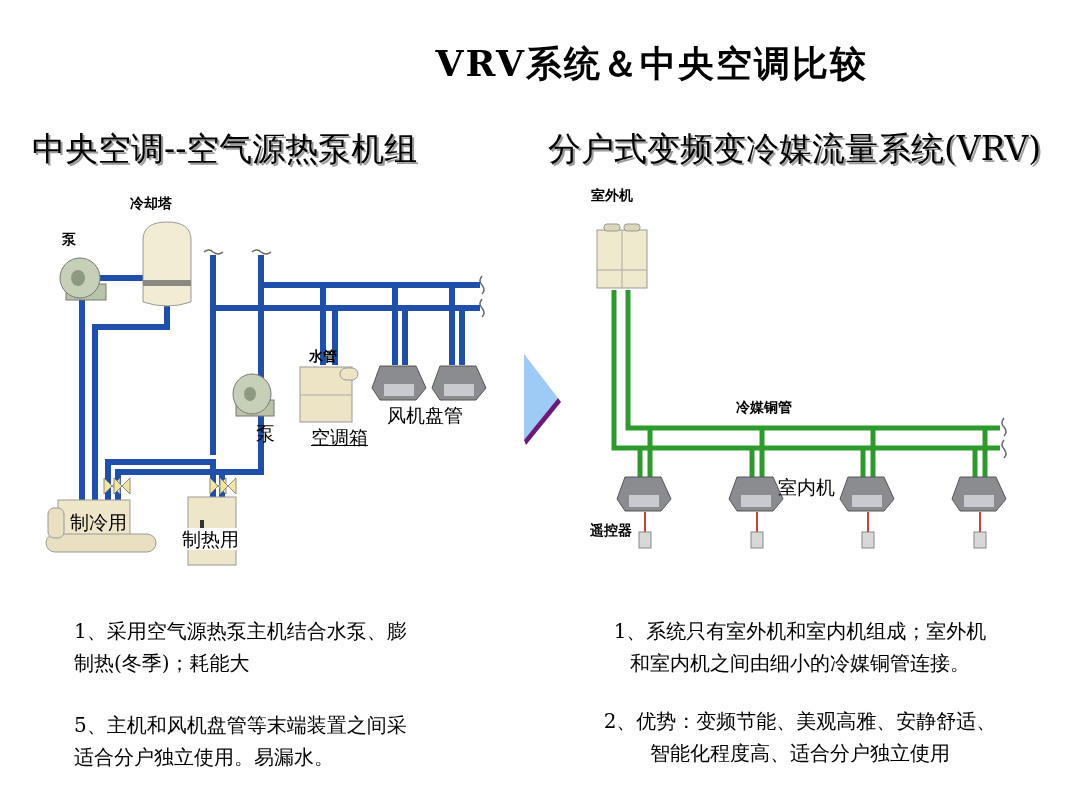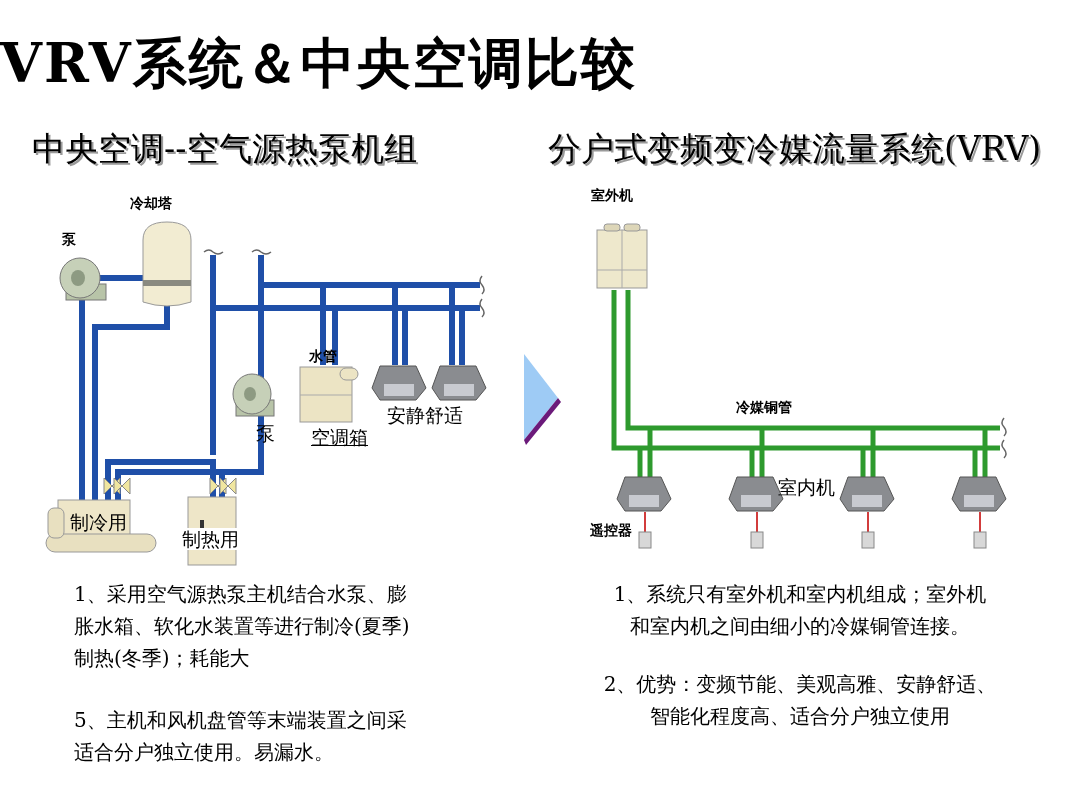--- a/index.html
+++ b/index.html
@@ -1,26 +1,26 @@
 <!DOCTYPE html>
 <html><head>
 <meta charset="utf-8">
 <style>
   html, body { margin:0; padding:0; background:#ffffff; }
   body { width:1080px; height:810px; position:relative; overflow:hidden;
          font-family:"DejaVu Sans", sans-serif; color:#000; }
   .abs { position:absolute; }
-  .title { left:0; width:868px; top:28px; text-align:left; font-size:54px;
+  .title { left:0; width:868px; top:28px; text-align:right; font-size:36px;
            font-weight:bold; letter-spacing:2px; line-height:70px;
            font-family:"DejaVu Serif", serif; }
   .sub { top:126px; font-size:33px; line-height:46px; white-space:nowrap;
          text-shadow:2px 2px 0 #9a9a9a; font-family:"DejaVu Serif", serif; }
   .lbl { font-size:14px; line-height:22px; white-space:nowrap; font-weight:bold; }
   .lbl.n { font-weight:normal; font-size:19px; }
-  .para { font-size:20px; line-height:32px; font-family:"DejaVu Serif", serif; }
+  .para { font-size:20px; line-height:32px; font-family:"DejaVu Serif", serif;margin-top:37px; }
   .para p { margin:0; }
   .gap { height:30px; }
   svg { position:absolute; left:0; top:0; }
 </style>
 </head>
 <body>
 
 <div class="abs title">VRV系统＆中央空调比较</div>
 
 <div class="abs sub" style="left:32px;">中央空调--空气源热泵机组</div>
@@ -171,34 +171,33 @@
       <g>
         <line x1="980" y1="512" x2="980" y2="532" stroke="#d23c3c" stroke-width="2"></line>
         <rect x="974" y="532" width="12" height="16" fill="#d8d8d8" stroke="#888"></rect>
       </g>
     </g>
 </svg>
 
 <div class="abs lbl" style="left:130px;top:192px;">冷却塔</div>
 <div class="abs lbl" style="left:62px;top:228px;">泵</div>
 <div class="abs lbl" style="left:309px;top:345px;">水管</div>
-<div class="abs lbl n" style="left:387px;top:404px;">安静舒适</div>
+<div class="abs lbl n" style="left:387px;top:404px;">风机盘管</div>
 <div class="abs lbl n" style="left:256px;top:422px;">泵</div>
 <div class="abs lbl n" style="left:311px;top:426px;text-decoration:underline;">空调箱</div>
 <div class="abs lbl n" style="left:70px;top:511px;">制冷用</div>
 <div class="abs lbl n" style="left:182px;top:528px;background:#fff;">制热用</div>
 
 <div class="abs lbl" style="left:591px;top:184px;">室外机</div>
 <div class="abs lbl" style="left:736px;top:396px;">冷媒铜管</div>
 <div class="abs lbl n" style="left:778px;top:476px;">室内机</div>
 <div class="abs lbl" style="left:590px;top:519px;">遥控器</div>
 
 <div class="abs para" style="left:74px;top:578px;width:440px;">
   <p>1、采用空气源热泵主机结合水泵、膨</p>
-  <p>胀水箱、软化水装置等进行制冷(夏季)</p>
   <p>制热(冬季)；耗能大</p>
   <div class="gap"></div>
   <p>5、主机和风机盘管等末端装置之间采</p>
   <p>适合分户独立使用。易漏水。</p>
 </div>
 
 <div class="abs para" style="left:560px;top:578px;width:480px;text-align:center;">
   <p>1、系统只有室外机和室内机组成；室外机</p>
   <p>和室内机之间由细小的冷媒铜管连接。</p>
   <div class="gap" style="height:26px;"></div>

